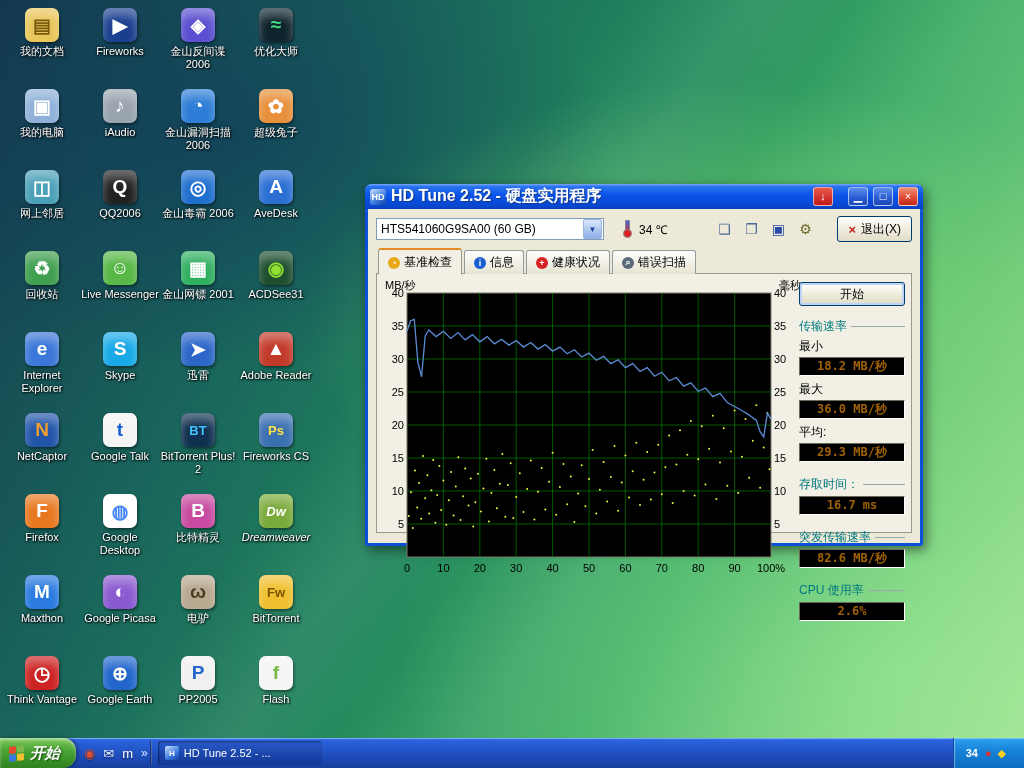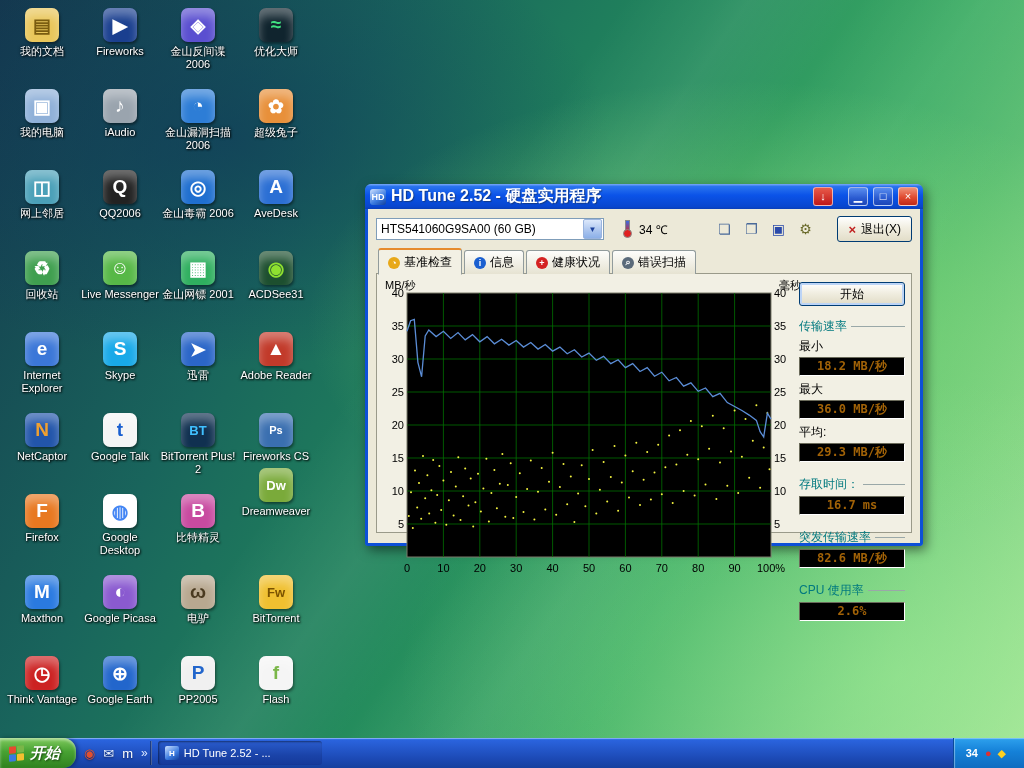--- a/index.html
+++ b/index.html
@@ -217,24 +217,24 @@
       </div>
       <div class="icon-cell" style="left: 237px; top: 251px;">
         <div class="icon-art" style="background: rgb(29, 79, 47); color: rgb(143, 224, 48);">◉</div>
         <div class="icon-label">ACDSee31</div>
       </div>
       <div class="icon-cell" style="left: 237px; top: 332px;">
         <div class="icon-art" style="background: rgb(194, 58, 42); color: rgb(255, 255, 255);">▲</div>
         <div class="icon-label">Adobe Reader</div>
       </div>
       <div class="icon-cell" style="left: 237px; top: 413px;">
-        <div class="icon-art" style="background: rgb(58, 111, 176); color: #ffffff; font-size: 11px;">Ps</div>
+        <div class="icon-art" style="background: rgb(58, 111, 176); color: #fde047; font-size: 13px;">Ps</div>
         <div class="icon-label">Fireworks CS</div>
       </div>
-      <div class="icon-cell" style="left: 237px; top: 468px;">
+      <div class="icon-cell" style="left: 237px; top: 494px; font-style: italic;">
         <div class="icon-art" style="background: rgb(122, 170, 58); color: rgb(255, 255, 255); font-size: 13px;">Dw</div>
         <div class="icon-label">Dreamweaver</div>
       </div>
       <div class="icon-cell" style="left: 237px; top: 575px;">
         <div class="icon-art" style="background: rgb(240, 192, 48); color: rgb(122, 82, 0); font-size: 13px;">Fw</div>
         <div class="icon-label">BitTorrent</div>
       </div>
       <div class="icon-cell" style="left: 237px; top: 656px;">
         <div class="icon-art" style="background: rgb(245, 245, 245); color: rgb(122, 182, 72);">f</div>
         <div class="icon-label">Flash</div>

